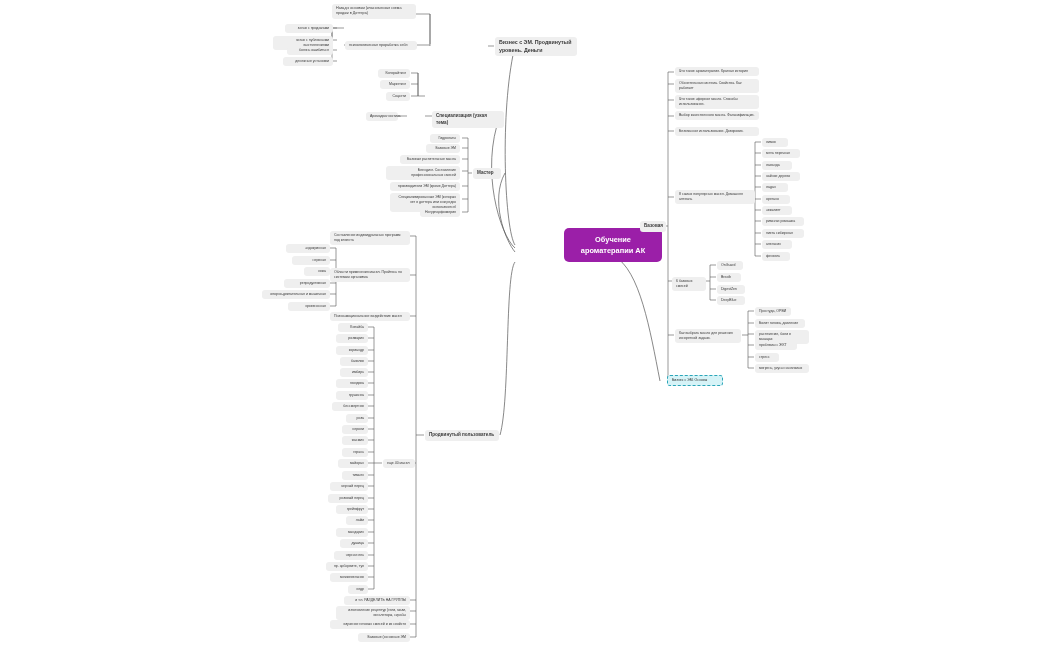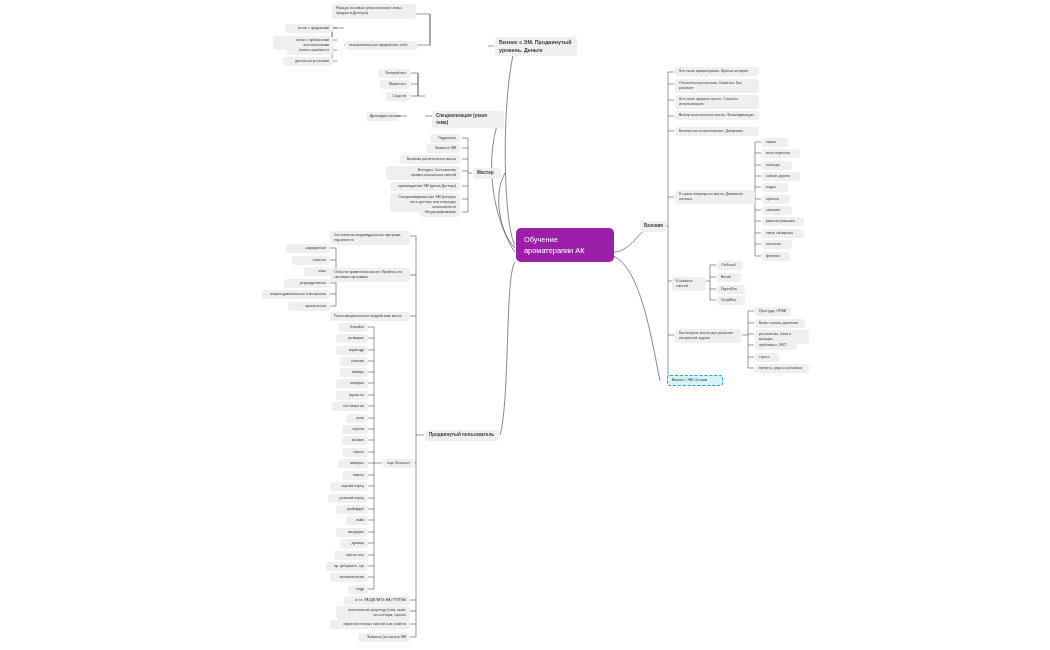--- a/index.html
+++ b/index.html
@@ -25,24 +25,26 @@
   .node.mid{font-size:4.6px;font-weight:bold;background:#efefef;}
   .node.small{font-size:3.7px;}
   .node.tiny{font-size:3.5px;}
   .node.right-al{text-align:right;}
   .root{
     position:absolute;
     background:#9b1fa8;
     color:#ffffff;
     border-radius:5px;
     font-size:7.4px;
-    font-weight:normal;
+    font-weight:bold;
+    text-align:center;
     line-height:1.5;
     padding:6px 8px;
     box-sizing:border-box;
+    margin-left:48px;
   }
   .selected{
     background:#d6f3f7;
     border:1px dashed #2aa5b8;
     color:#2a2a2a;
   }
 </style>
 </head>
 <body>
 

